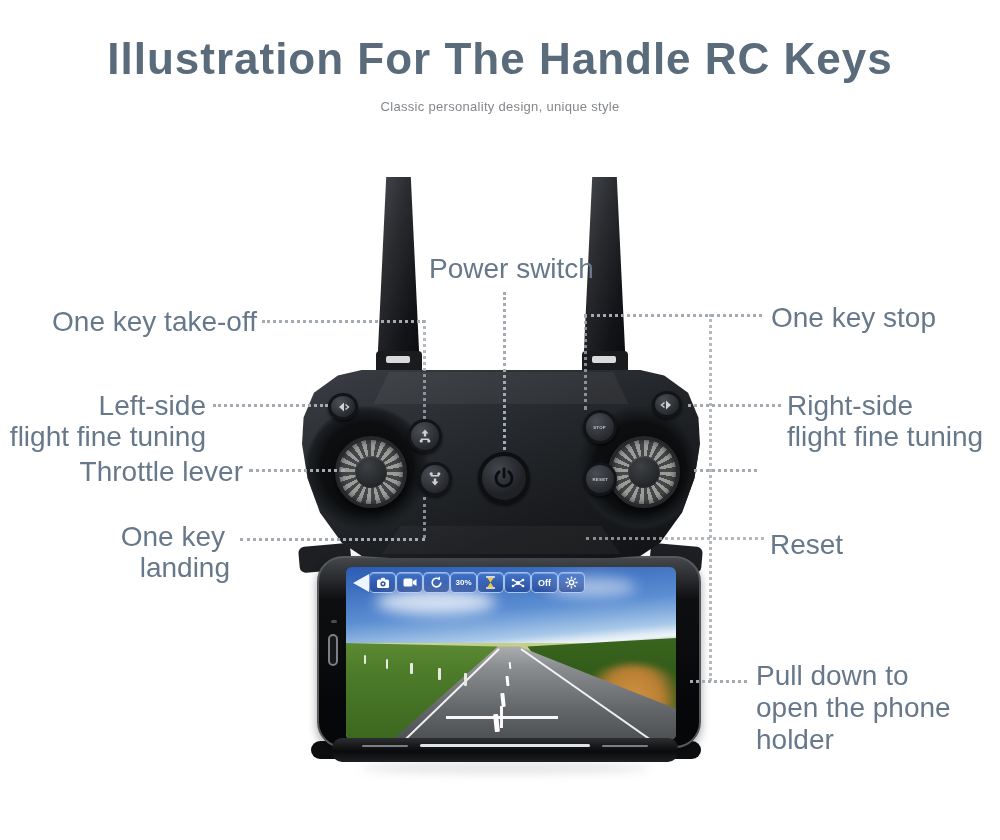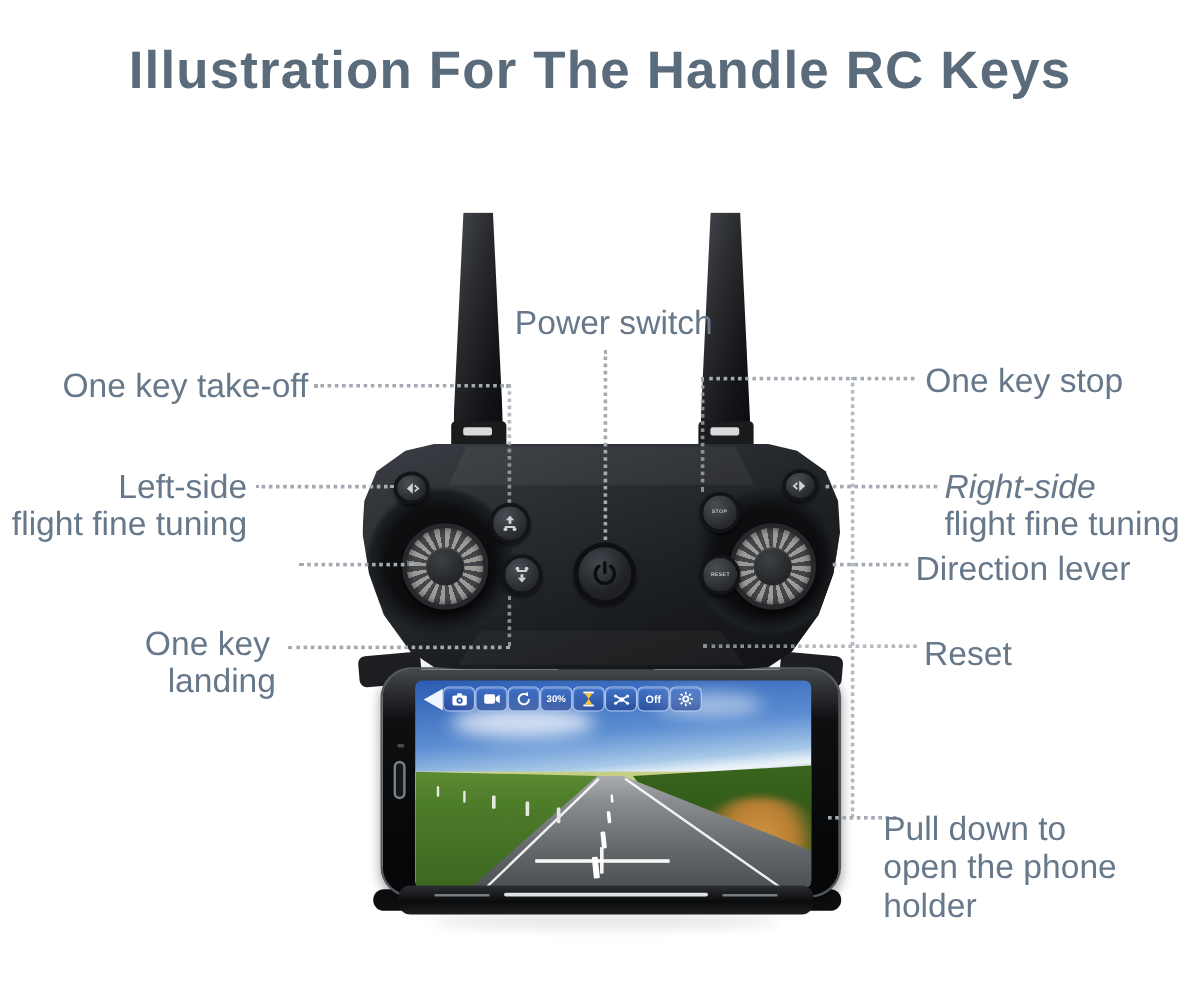--- a/index.html
+++ b/index.html
@@ -120,20 +120,21 @@
      border-radius:4px;z-index:2;}
   .ground-shadow{position:absolute;left:360px;top:762px;width:290px;height:12px;border-radius:50%;
      background:rgba(0,0,0,.10);filter:blur(5px);z-index:1;}
 </style>
 </head>
 <body>
 
 <div class="stage">
 
   <div class="title">Illustration For The Handle RC Keys</div>
+  <div class="subtitle">Classic personality design, unique style</div>
 
   <div class="antenna" style="left:378px;top:177px;"></div>
   <div class="antenna" style="left:584px;top:177px;"></div>
   <div class="ant-mount" style="left:376px;top:351px;"></div>
   <div class="ant-mount" style="left:582px;top:351px;"></div>
 
   <div class="ctrl-body">
     <div class="facet-top"></div>
     <div class="facet-bottom"></div>
     <div class="grip-well" style="left:3px;top:38px;"></div>
@@ -297,31 +298,31 @@
 
   <div class="lbl" style="left:429px;top:253px;">Power switch</div>
   <div class="lbl" style="left:771px;top:302px;">One key stop</div>
   <div class="lbl r" style="right:743px;top:306px;">One key take-off</div>
 
   <div class="lbl r" style="right:794px;top:390px;">
     <span style="display:block;">Left-side</span>
     <span style="display:block;">flight fine tuning</span>
   </div>
   <div class="lbl" style="left:787px;top:390px;">
-    <span style="display:block;font-style:italic;">Right-side</span>
+    <span style="display:block;">Right-side</span>
     <span style="display:block;">flight fine tuning</span>
   </div>
 
-  <div class="lbl" style="left:763px;top:458px;">Direction lever</div>
+  <div class="lbl r" style="right:757px;top:456px;">Throttle lever</div>
 
   <div class="lbl c" style="right:770px;top:521px;">
     <span style="display:block;">One key</span>
     <span style="display:block;margin-left:24px;">landing</span>
   </div>
   <div class="lbl" style="left:770px;top:529px;">Reset</div>
 
-  <div class="lbl" style="left:736px;top:660px;line-height:32px;margin-top:15px;">
+  <div class="lbl" style="left:756px;top:660px;line-height:32px;">
     <span style="display:block;">Pull down to</span>
     <span style="display:block;">open the phone</span>
     <span style="display:block;">holder</span>
   </div>
 
 </div>
 
 </body></html>

